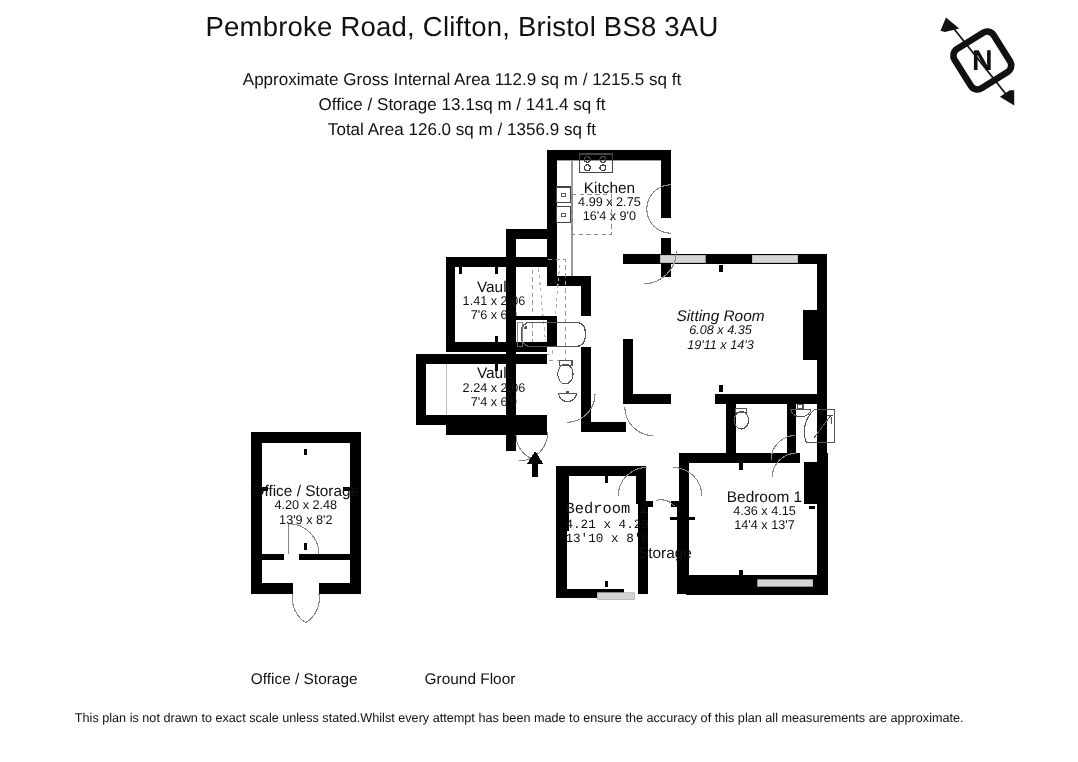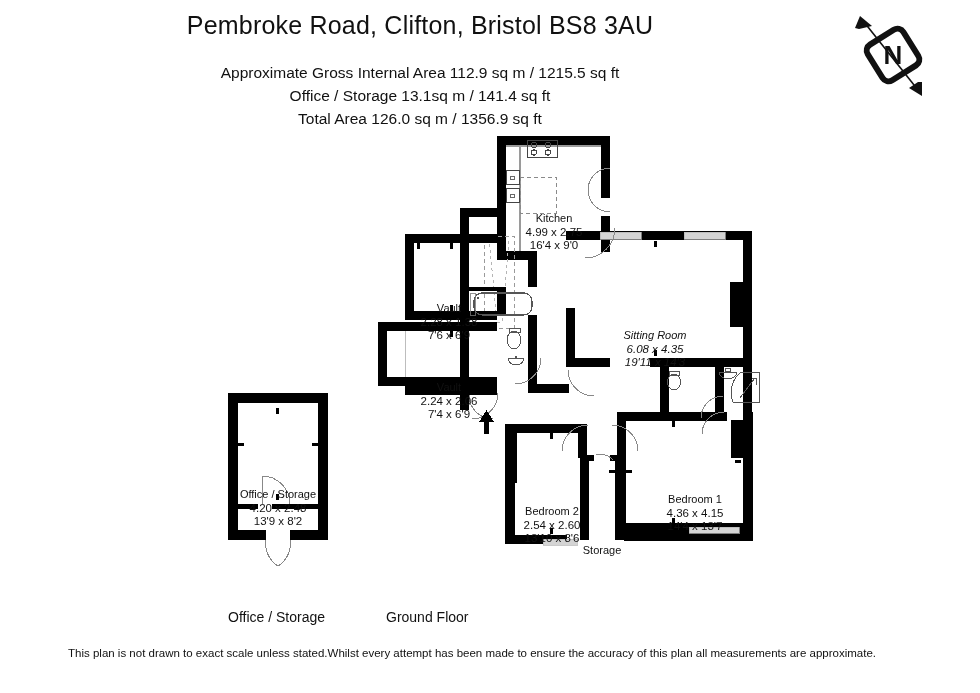--- a/index.html
+++ b/index.html
@@ -24,21 +24,21 @@
 
   
   .canvas{position:absolute;left:0;top:0;width:980px;height:693px;}
   .canvas svg{display:block;}
 
   
   .rlabel{
     position:absolute;text-align:center;color:#111;
     font-size:11px;line-height:13.6px;white-space:nowrap;
   }
-  .rlabel .nm{display:block;font-size:11px;margin-top:48px;}
+  .rlabel .nm{display:block;font-size:14px;}
   .rlabel .d1{display:block;font-size:11.5px;}
   .rlabel .d2{display:block;font-size:11.5px;}
   .rlabel.small{font-size:9px;line-height:11px;}
 
   
   .cap{position:absolute;font-size:14px;color:#111;white-space:nowrap;}
   .disc{
     position:absolute;left:0;width:944px;text-align:center;
     font-size:11.5px;line-height:17px;color:#111;
   }
@@ -252,39 +252,39 @@
   </div>
 
   <div class="rlabel" style="left:500px;top:164px;width:108px;">
     <span class="nm">Kitchen</span>
     <span class="d1">4.99 x 2.75</span>
     <span class="d2">16'4 x 9'0</span>
   </div>
 
   <div class="rlabel" style="left:394px;top:254px;width:110px;">
     <span class="nm">Vault</span>
-    <span class="d1">2.28 x 1.38</span>
+    <span class="d1">1.41 x 2.06</span>
     <span class="d2">7'6 x 6'9</span>
   </div>
 
   <div class="rlabel" style="left:394px;top:333px;width:110px;">
     <span class="nm">Vault</span>
     <span class="d1">2.24 x 2.06</span>
     <span class="d2">7'4 x 6'9</span>
   </div>
 
   <div class="rlabel" style="left:595px;top:281px;width:120px;font-style:italic;">
     <span class="nm">Sitting Room</span>
     <span class="d1">6.08 x 4.35</span>
     <span class="d2">19'11 x 14'3</span>
   </div>
 
-  <div class="rlabel" style="left:500px;top:457px;width:104px;">
+  <div class="rlabel" style="left:500px;top:457px;width:104px;font-family:Liberation Mono, monospace;">
     <span class="nm">Bedroom 2</span>
-    <span class="d1">2.54 x 2.60</span>
+    <span class="d1">4.21 x 4.29</span>
     <span class="d2">13'10 x 8'6</span>
   </div>
 
   <div class="rlabel" style="left:643px;top:445px;width:104px;">
     <span class="nm">Bedroom 1</span>
     <span class="d1">4.36 x 4.15</span>
     <span class="d2">14'4 x 13'7</span>
   </div>
 
   <div class="rlabel small" style="left:580px;top:497px;width:44px;">

